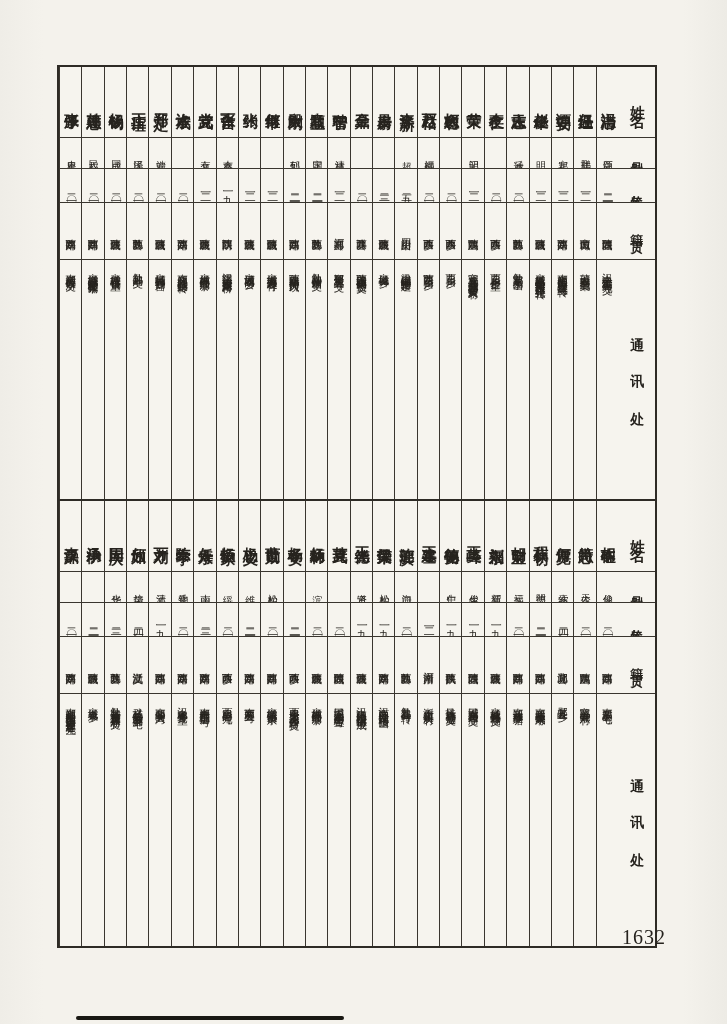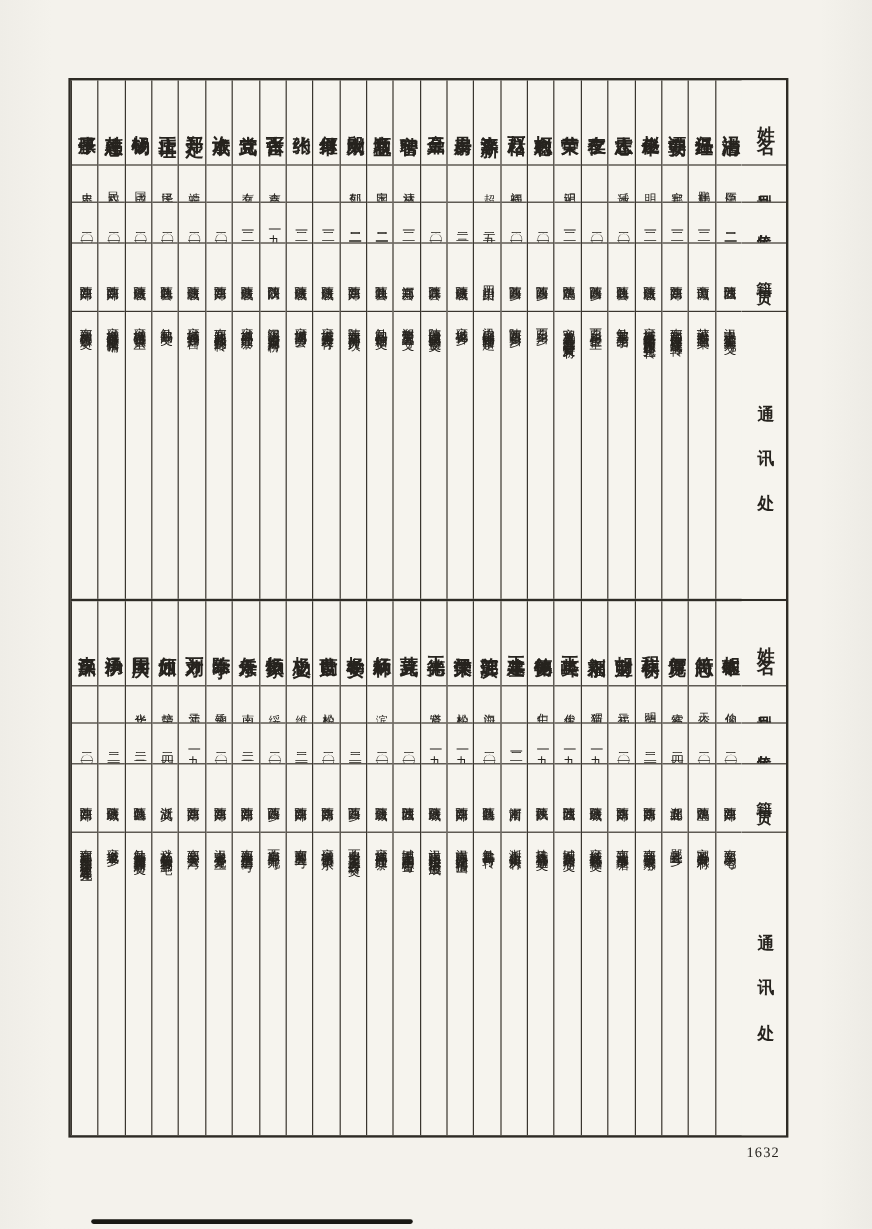--- a/index.html
+++ b/index.html
@@ -44,21 +44,21 @@
   .c-age .vtxt{font-size:11px;letter-spacing:1px;}
   .c-origin .vtxt{font-size:10.5px;letter-spacing:0.5px;}
   .c-addr .vtxt{font-size:10.5px;letter-spacing:1px;max-height:100%;}
   .col-header .c-name .vtxt{font-size:15px;letter-spacing:9px;}
   .col-header .c-alias .vtxt{font-size:12px;font-weight:bold;letter-spacing:0;}
   .col-header .c-age .vtxt{font-size:12px;font-weight:bold;letter-spacing:1px;}
   .col-header .c-origin .vtxt{font-size:13px;font-weight:bold;letter-spacing:7px;}
   .col-header .c-addr{align-items:center;}
   .col-header .c-addr .vtxt{font-size:14px;font-weight:bold;letter-spacing:38px;}
   .page-number{
-    position:absolute;left:622px;top:953px;font-size:12px;
+    position:absolute;left:622px;top:926px;font-size:20px;
     letter-spacing:1px;color:#26231e;
   }
   .scan-line-bottom{
     position:absolute;left:76px;top:1016px;width:268px;height:4px;
     background:#191813;border-radius:2px;
   }
 </style>
 </head>
 <body>
 

